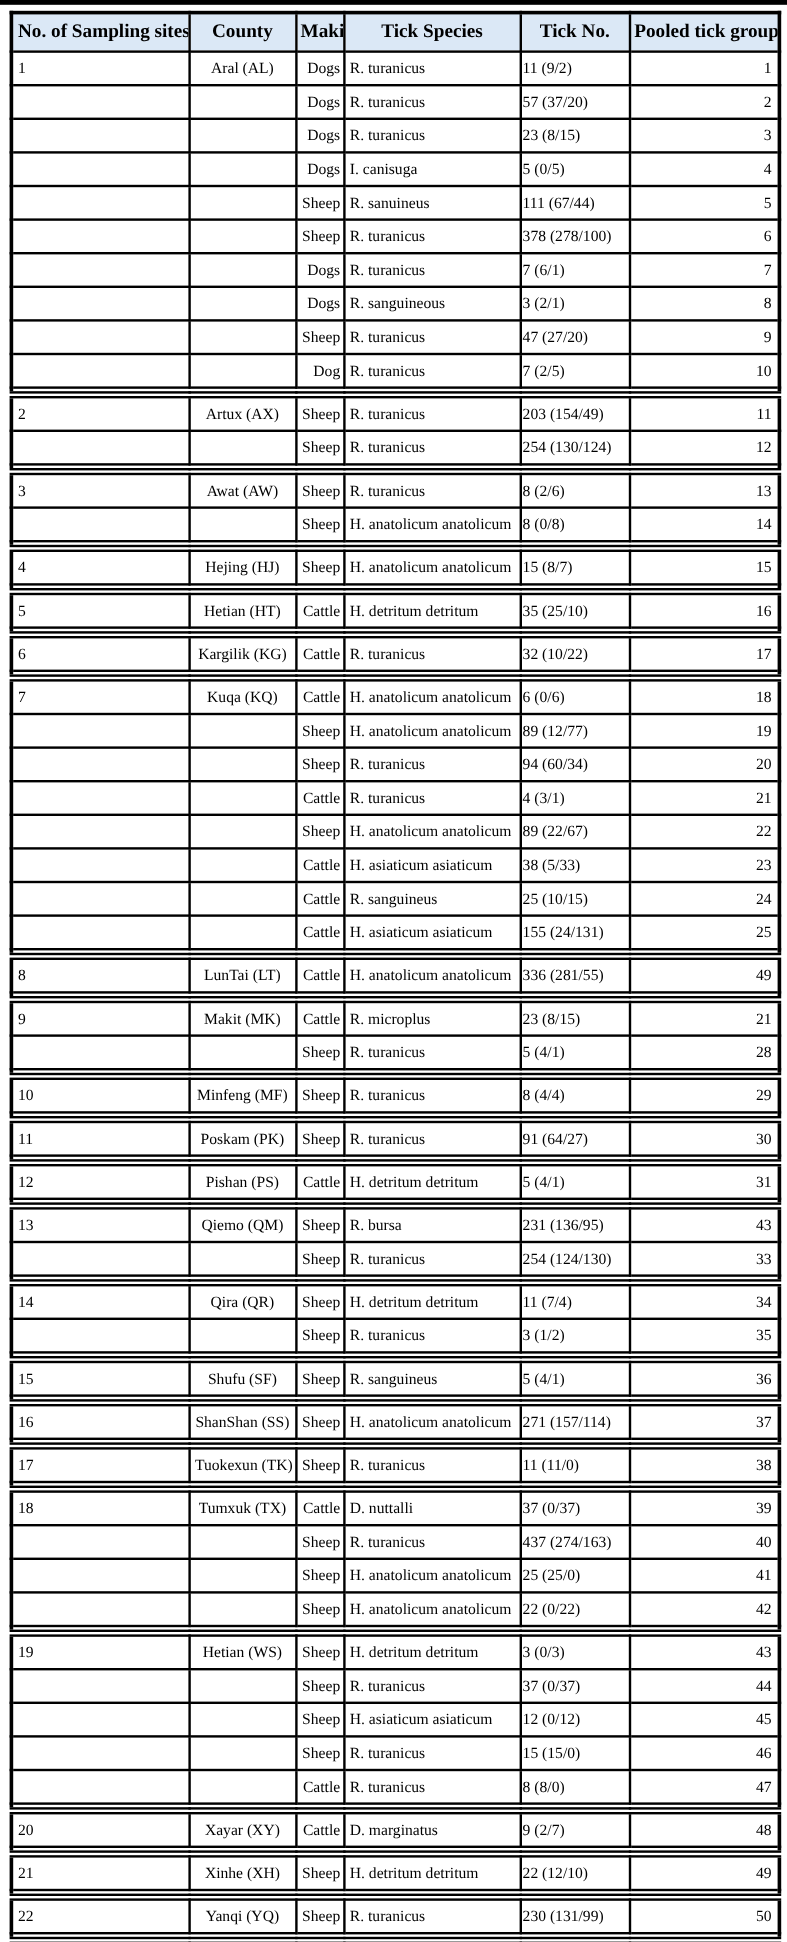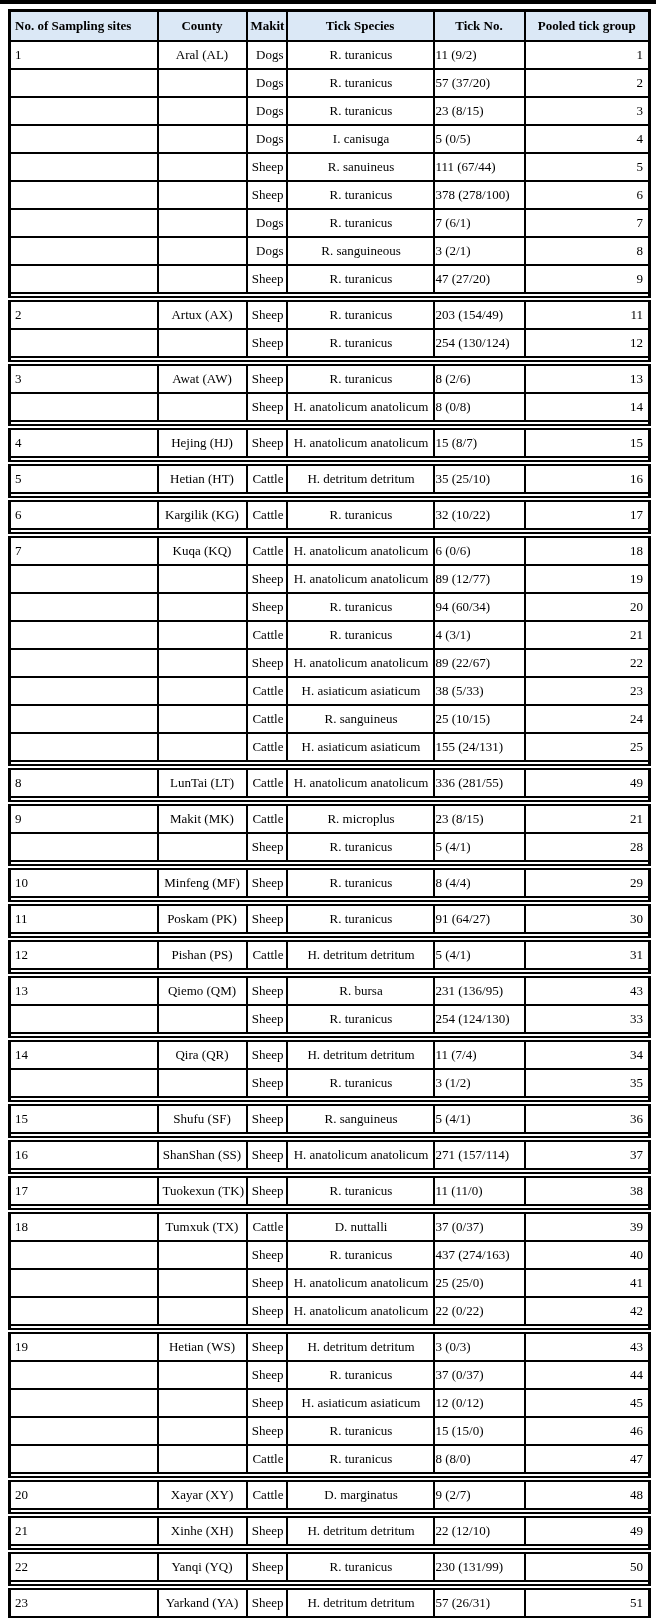--- a/index.html
+++ b/index.html
@@ -29,36 +29,36 @@
     border: 3px solid #000000;
   }
   th, td {
     border: 2px solid #000000;
     white-space: nowrap;
     overflow: hidden;
   }
   th {
     background: var(--header-bg, #dbe8f6);
     font-weight: bold;
-    font-size: 13px;
+    font-size: 16px;
     padding: 6px 3px;
     text-align: center;
   }
   th.c-site { text-align: left; padding-left: 4px; }
   td {
     font-size: 13px;
     height: 22px;
     padding: 2px 4px;
     background: #ffffff;
     line-height: 1.15;
   }
   td.c-site    { text-align: left; }
   td.c-county  { text-align: center; }
   td.c-host    { text-align: right; padding: 2px 2px 2px 3px; }
-  td.c-species { text-align: center; padding: 2px 2px 2px 4px; margin-top: 20px; }
+  td.c-species { text-align: left; padding: 2px 2px 2px 4px; margin-top: 20px; }
   td.c-tickno  { text-align: left; padding: 2px 1px; }
   td.c-group   { text-align: right; padding-right: 5px; }
   tr.sep td {
     height: 2px;
     padding: 0;
     border-left: none;
     border-right: none;
     border-top: 2px solid #000000;
     border-bottom: 6px double #000000;
   }
@@ -154,20 +154,28 @@
             <td class="c-group">8</td>
           </tr>
           <tr>
             <td class="c-site"></td>
             <td class="c-county"></td>
             <td class="c-host">Sheep</td>
             <td class="c-species">R. turanicus</td>
             <td class="c-tickno">47 (27/20)</td>
             <td class="c-group">9</td>
           </tr>
+          <tr>
+            <td class="c-site"></td>
+            <td class="c-county"></td>
+            <td class="c-host">Dog</td>
+            <td class="c-species">R. turanicus</td>
+            <td class="c-tickno">7 (2/5)</td>
+            <td class="c-group">10</td>
+          </tr>
           <tr class="sep">
             <td colspan="6"></td>
           </tr>
           <tr>
             <td class="c-site">2</td>
             <td class="c-county">Artux (AX)</td>
             <td class="c-host">Sheep</td>
             <td class="c-species">R. turanicus</td>
             <td class="c-tickno">203 (154/49)</td>
             <td class="c-group">11</td>

